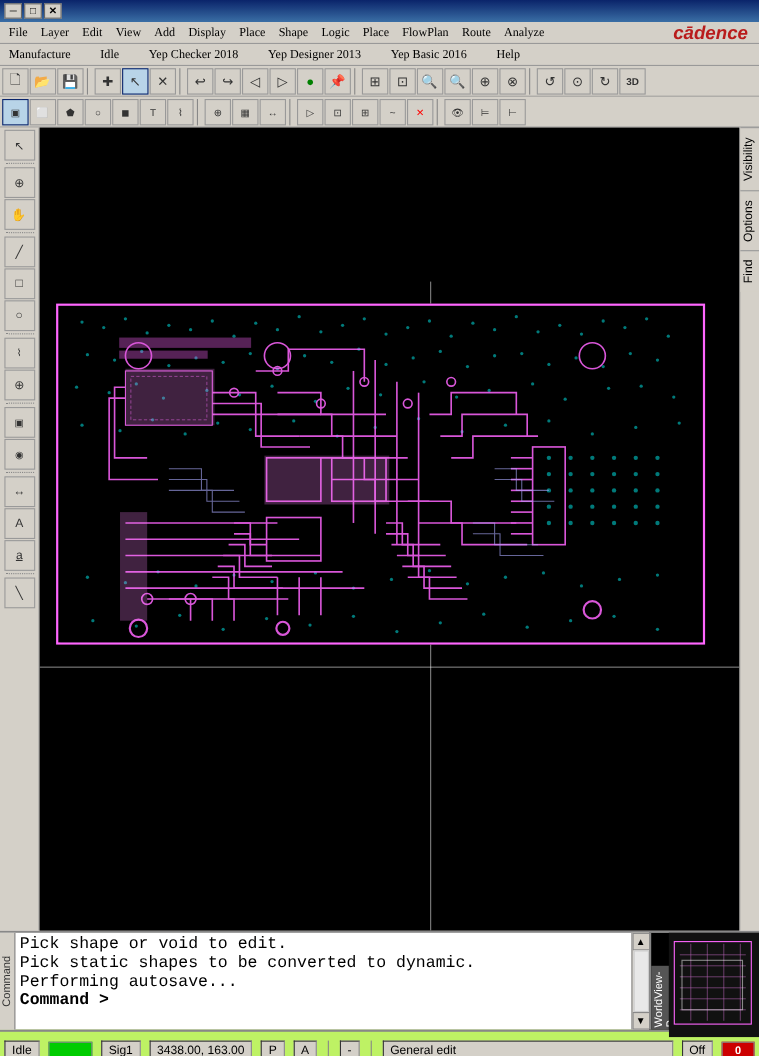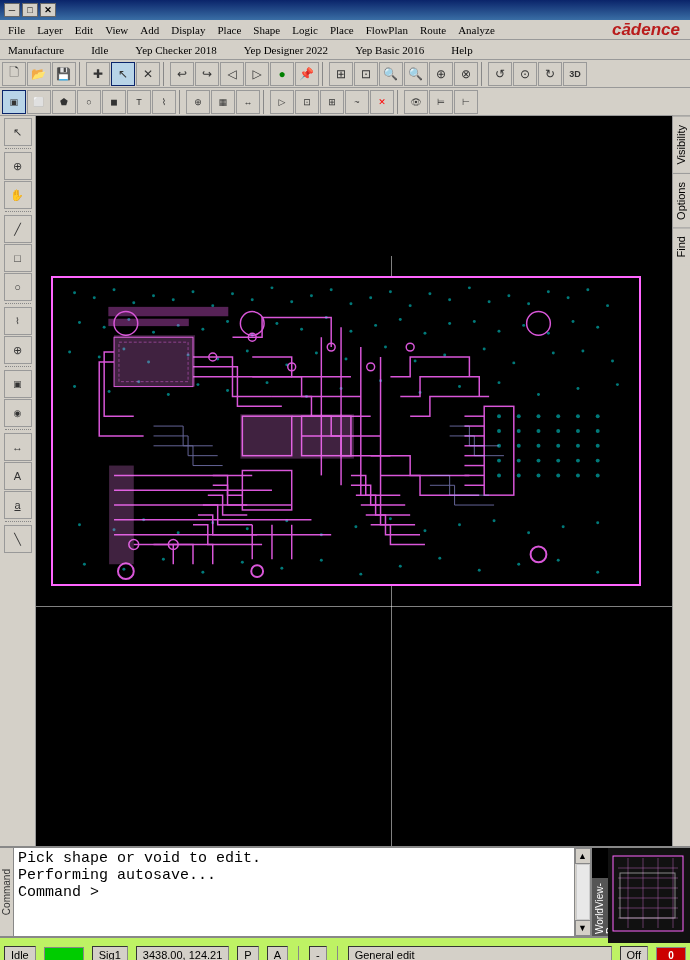--- a/index.html
+++ b/index.html
@@ -280,21 +280,21 @@
   <div class="menu-item">Route</div>
   <div class="menu-item">Analyze</div>
   <div style="flex:1"></div>
   <div style="font-size:17px; font-weight:bold; color:#b91c1c; font-style:italic; padding-right:8px;">cādence</div>
 </div>
 
 <div id="menu-bar2">
   <div class="menu-item">Manufacture</div>
   <div class="menu-item">Idle</div>
   <div class="menu-item">Yep Checker 2018</div>
-  <div class="menu-item">Yep Designer 2022</div>
+  <div class="menu-item">Yep Designer 2013</div>
   <div class="menu-item">Yep Basic 2016</div>
   <div class="menu-item">Help</div>
 </div>
 
 <div class="toolbar">
   <div class="tb-btn">🗋</div>
   <div class="tb-btn">📂</div>
   <div class="tb-btn">💾</div>
   <div class="tb-separator"></div>
   <div class="tb-btn">✚</div>
@@ -652,22 +652,23 @@
   </div>
 
 </div>
 
 <div id="console-area">
   <div id="console-label-col">
     <span class="console-label-text">Command</span>
   </div>
   <div id="console-left">
     <div>Pick shape or void to edit.</div>
+    <div>Pick static shapes to be converted to dynamic.</div>
     <div>Performing autosave...</div>
-    <div style="font-weight:normal;">Command &gt;</div>
+    <div style="font-weight:bold;">Command &gt;</div>
   </div>
   <div id="console-scroll">
     <div class="scroll-btn">▲</div>
     <div class="scroll-track"></div>
     <div class="scroll-btn">▼</div>
   </div>
   <div id="console-right">
     <div id="world-view-label">WorldView-P</div>
     <div id="world-view-canvas">
       <svg width="84" height="95" style="position:absolute;top:0;left:0;">
@@ -695,21 +696,21 @@
 
 <div id="status-bar">
   <div class="status-segment">
     <span>Idle</span>
   </div>
   <div class="status-green"></div>
   <div class="status-segment">
     <span>Sig1</span>
   </div>
   <div class="status-segment">
-    <span>3438.00, 124.21</span>
+    <span>3438.00, 163.00</span>
   </div>
   <div class="status-segment">
     <span>P</span>
   </div>
   <div class="status-segment">
     <span>A</span>
   </div>
   <div class="status-divider"></div>
   <div class="status-segment">
     <span>-</span>

